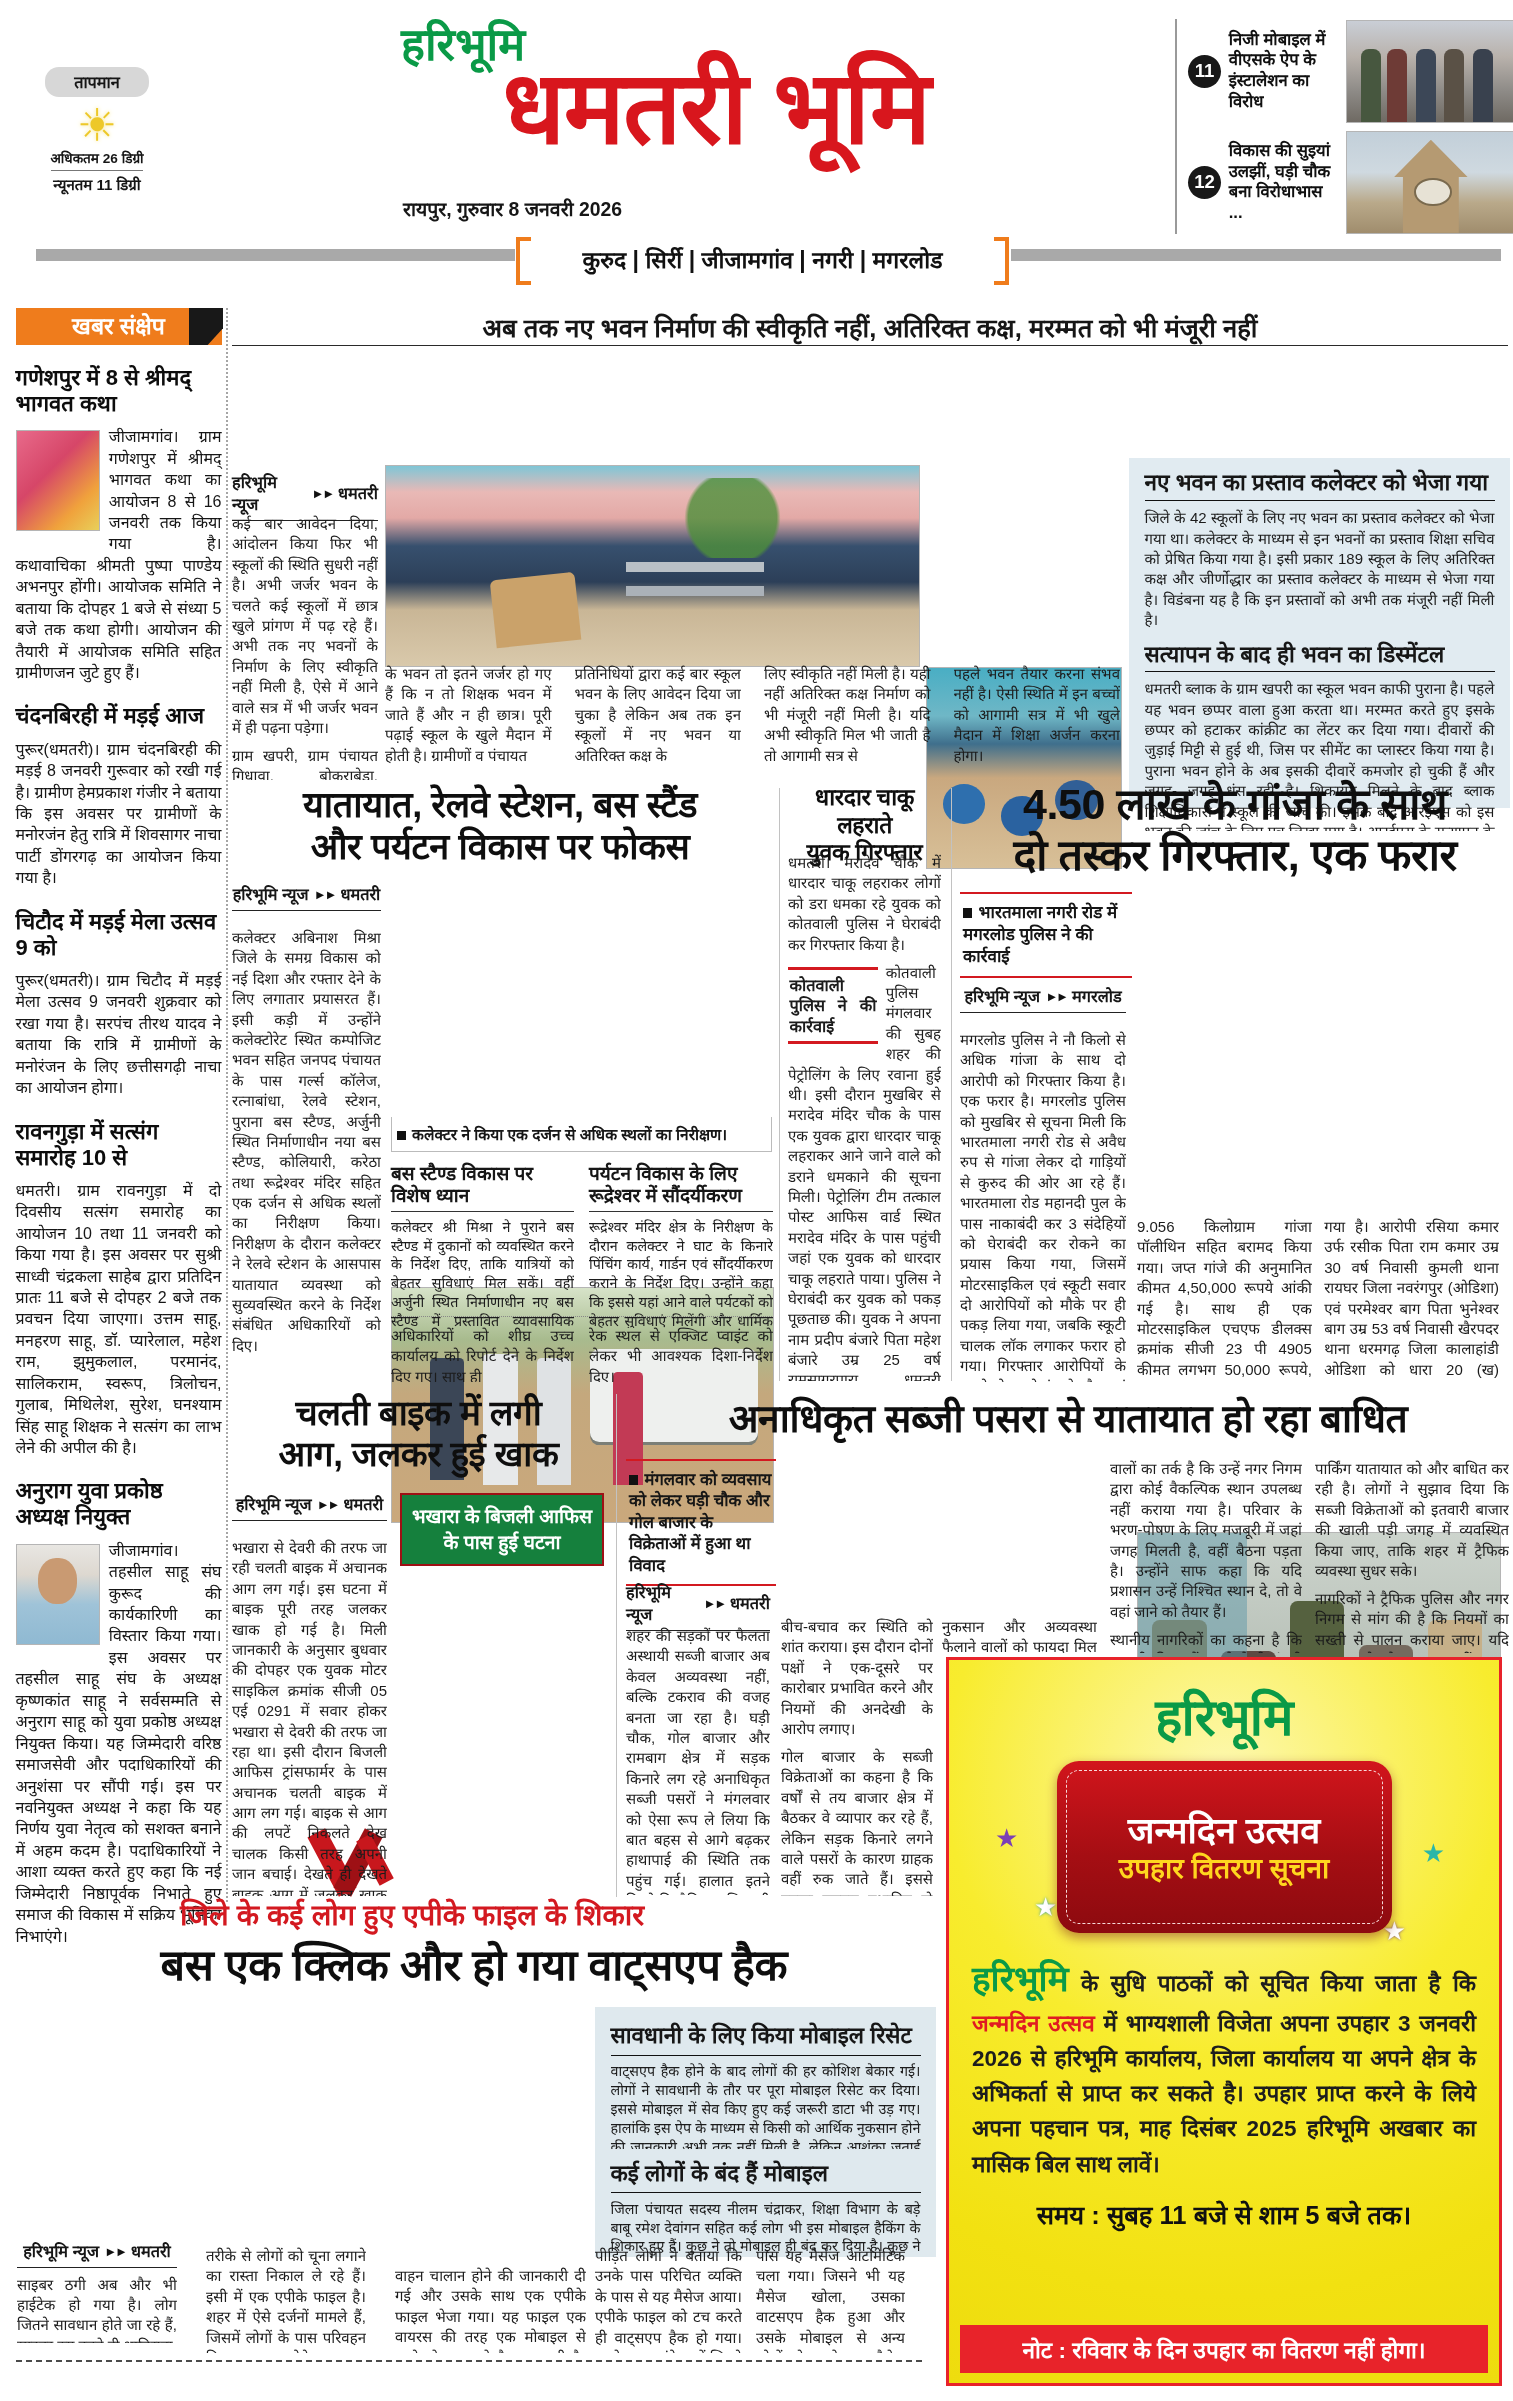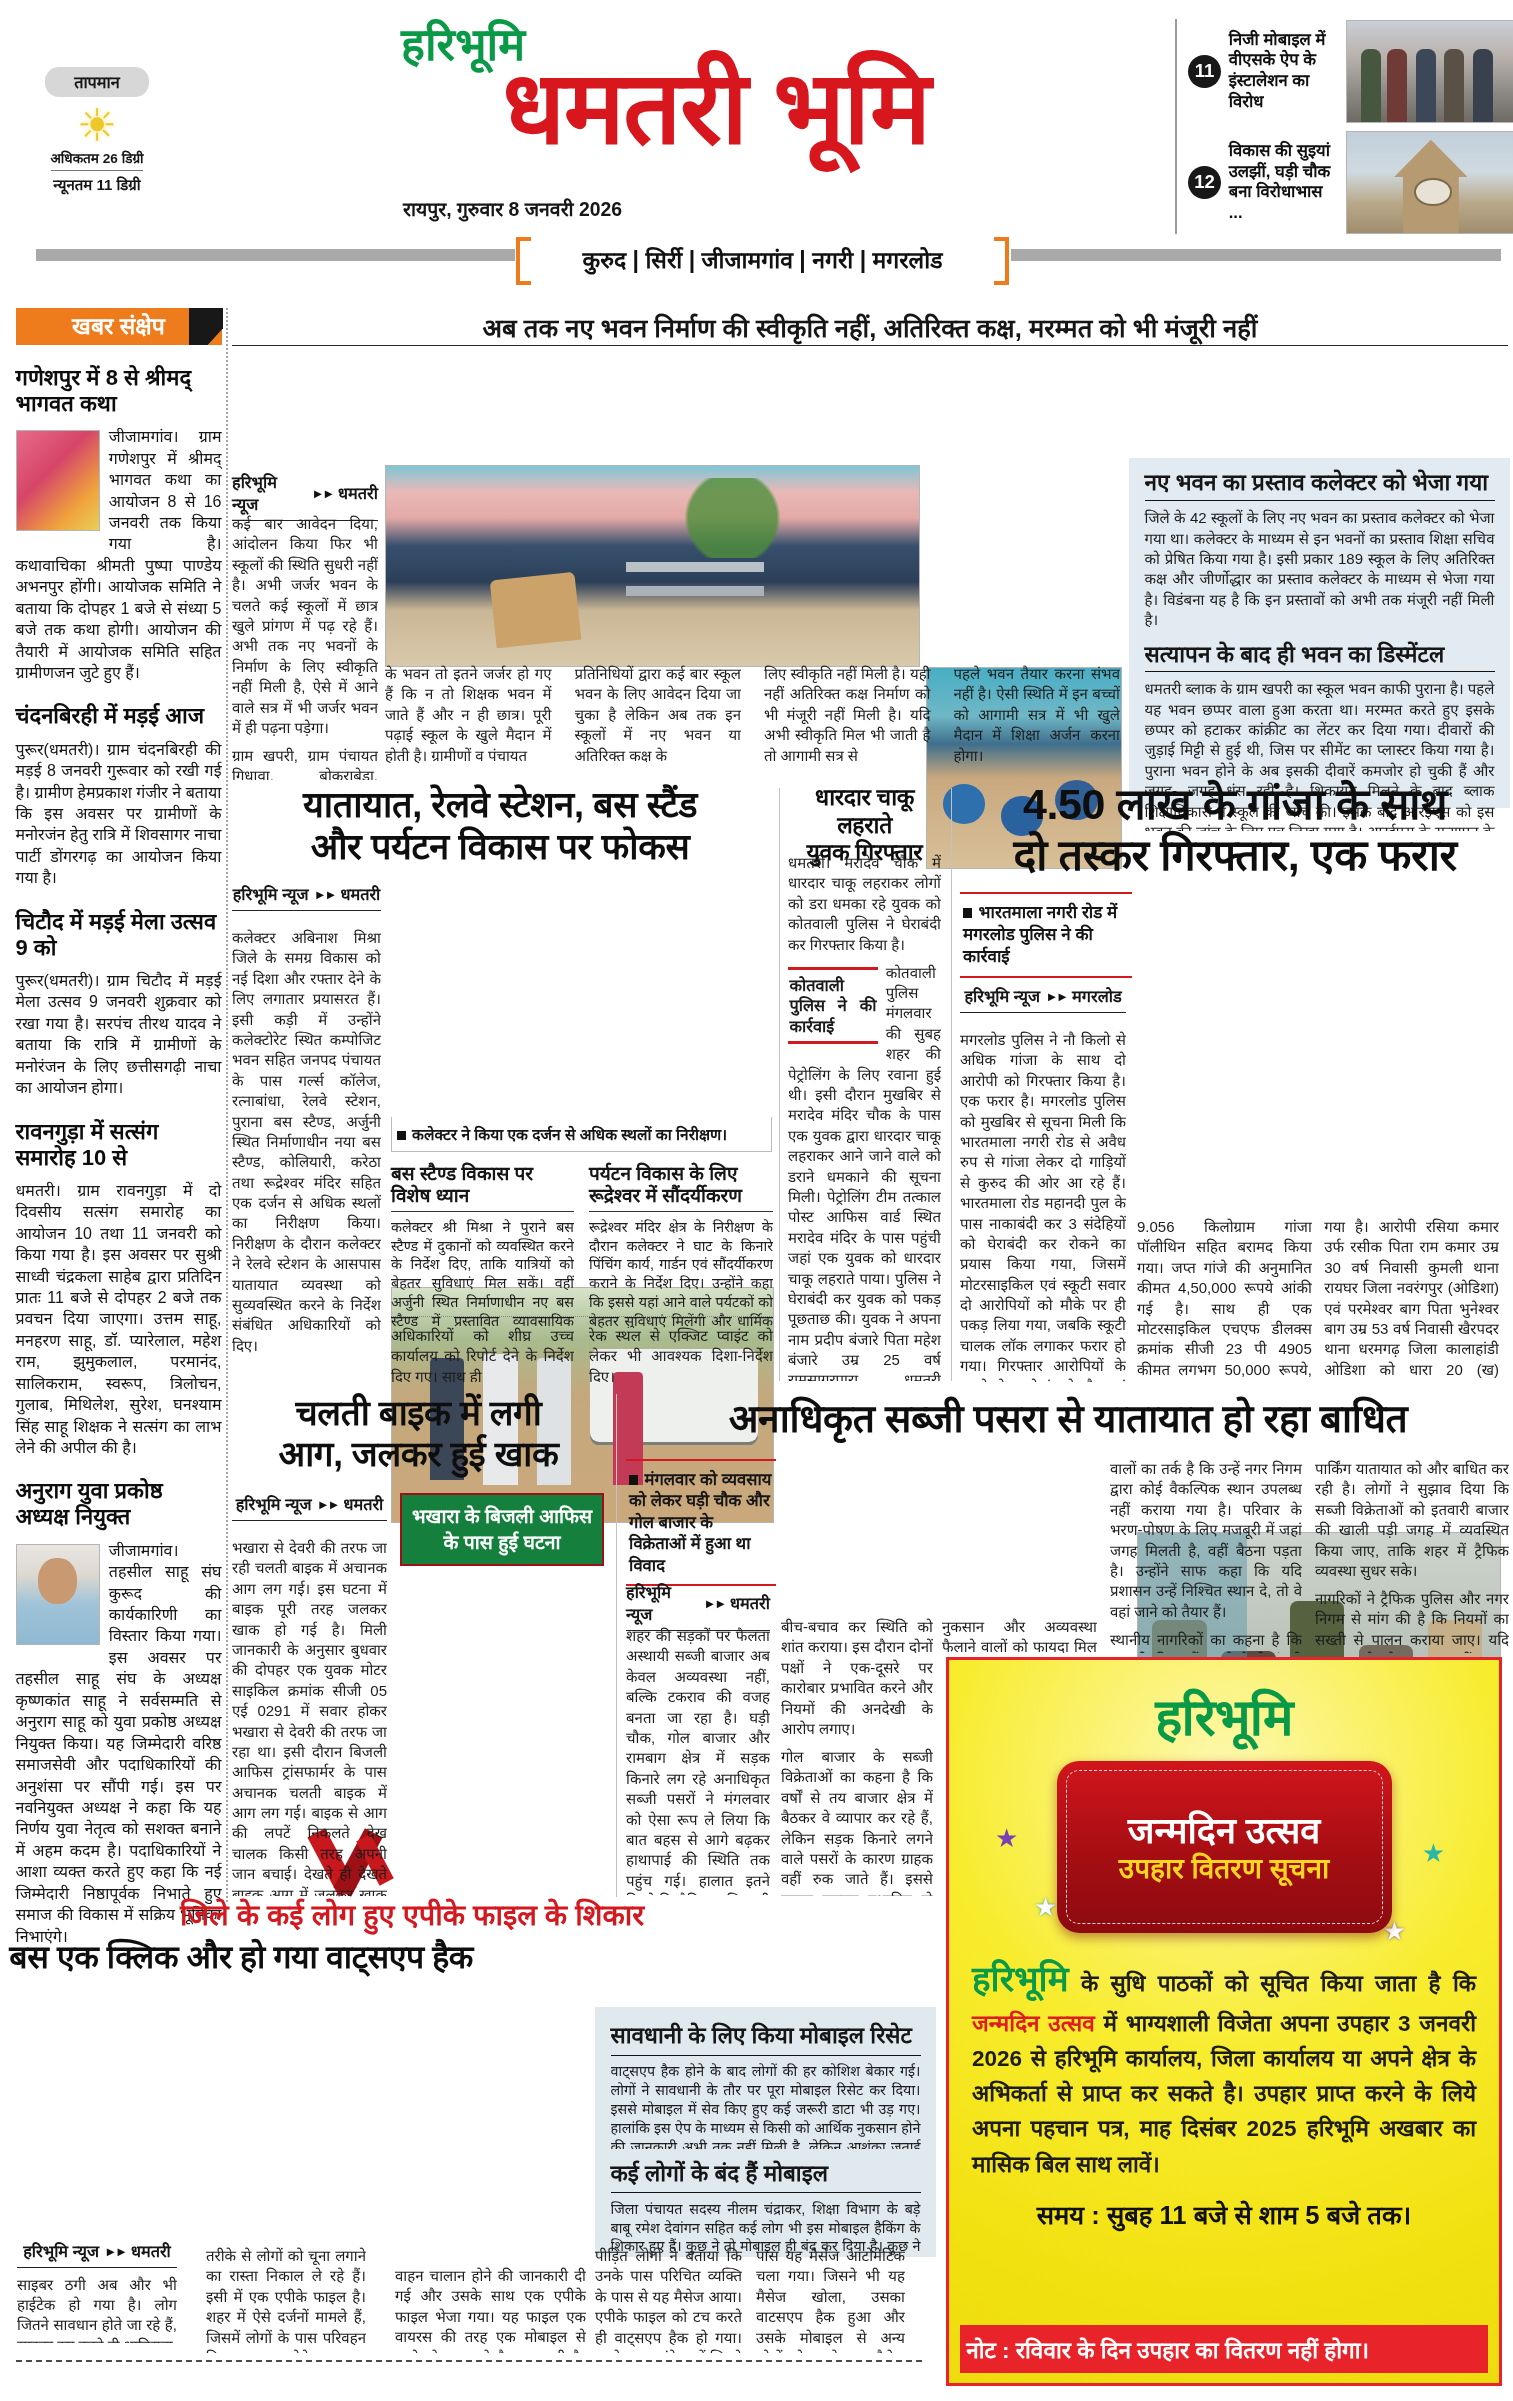--- a/index.html
+++ b/index.html
@@ -73,21 +73,21 @@
           background:linear-gradient(180deg,#d2151c 0%,#a50e13 55%,#8c0a0f 100%);
           outline:1.5px dashed #f6d9d9;outline-offset:-10px;
           display:flex;flex-direction:column;align-items:center;justify-content:center;box-shadow:0 4.6px 11px rgba(120,20,20,.45);}
   .ribbon .r1{color:#fff;font-weight:800;font-size:36px;line-height:1.2;}
   .ribbon .r2{color:#ffd61f;font-weight:800;font-size:28px;line-height:1.2;}
   .ad-body{margin:18.6px 23px 0 23px;font-size:22.5px;line-height:1.56;text-align:justify;font-weight:600;color:#1d1d1d;}
   .ad-body .lead-brand{color:#0a9a47;font-weight:800;font-size:35px;}
   .ad-body .hl{color:#e01b22;font-weight:800;}
   .ad-time{margin-top:15.5px;text-align:center;font-weight:800;font-size:25.6px;color:#101010;}
   .ad-note{position:absolute;left:11px;right:11px;bottom:10px;background:#e8232a;color:#fff;font-weight:800;
-           font-size:22.5px;text-align:left;padding:8.5px 6.2px;}
+           font-size:22.5px;text-align:center;padding:8.5px 6.2px;}
   .star{position:absolute;font-size:26px;}
   
   .vmark span{position:absolute;width:20px;height:67px;background:#c8171d;}
   .vmark .b1{left:14px;transform:rotate(-28deg);}
   .vmark .b2{left:40px;transform:rotate(28deg);background:#9e1015;}
   .vmark .b3{left:59px;top:6.2px;height:50px;width:15.5px;transform:rotate(-28deg);}
 </style>
 </head>
 <body>
 
@@ -324,21 +324,21 @@
   <div class="abs bt ovh" style="left:1110px;top:1459px;width:192px;height:194px;">
     <p>वालों का तर्क है कि उन्हें नगर निगम द्वारा कोई वैकल्पिक स्थान उपलब्ध नहीं कराया गया है। परिवार के भरण-पोषण के लिए मजबूरी में जहां जगह मिलती है, वहीं बैठना पड़ता है। उन्होंने साफ कहा कि यदि प्रशासन उन्हें निश्चित स्थान दे, तो वे वहां जाने को तैयार हैं।</p>
     <p>स्थानीय नागरिकों का कहना है कि धमतरी की सड़कें पहले से ही संकरी हैं। ऐसे में सड़क पर पसरा, ठेला और वाहनों की अव्यवस्थित</p>
   </div>
   <div class="abs bt ovh" style="left:1315px;top:1459px;width:194px;height:194px;">
     <p>पार्किंग यातायात को और बाधित कर रही है। लोगों ने सुझाव दिया कि सब्जी विक्रेताओं को इतवारी बाजार की खाली पड़ी जगह में व्यवस्थित किया जाए, ताकि शहर में ट्रैफिक व्यवस्था सुधर सके।</p>
     <p>नागरिकों ने ट्रैफिक पुलिस और नगर निगम से मांग की है कि नियमों का सख्ती से पालन कराया जाए। यदि  समय रहते ठोस कदम नहीं उठाए गए, तो छोटे विवाद बड़े हादसों का रूप ले सकते हैं।</p>
   </div>
 
   <div class="abs" style="left:180px;top:1894px;width:465px;font-weight:800;font-size:29px;color:#d31920;">जिले के कई लोग हुए एपीके फाइल के शिकार</div>
-  <div class="abs hd" style="left:9.3px;top:1934px;width:929px;font-size:32px;white-space:nowrap;">बस एक क्लिक और हो गया वाट्सएप हैक</div>
+  <div class="abs hd" style="left:9.3px;top:1934px;width:929px;font-size:43px;white-space:nowrap;text-align:center;">बस एक क्लिक और हो गया वाट्सएप हैक</div>
 
   <div class="abs bluebox" style="left:595px;top:2007px;width:310px;height:225px;">
     <h4>सावधानी के लिए किया मोबाइल रिसेट</h4>
     <div class="bts ovh" style="height:87px;">वाट्सएप हैक होने के बाद लोगों की हर कोशिश बेकार गई। लोगों ने सावधानी के तौर पर पूरा मोबाइल रिसेट कर दिया। इससे मोबाइल में सेव किए हुए कई जरूरी डाटा भी उड़ गए। हालांकि इस ऐप के माध्यम से किसी को आर्थिक नुकसान होने की जानकारी अभी तक नहीं मिली है, लेकिन आशंका जताई जा रही है कि यह साइबर ठगों की करतूत है।</div>
     <h4 style="margin-top:7.7px;">कई लोगों के बंद हैं मोबाइल</h4>
     <div class="bts ovh" style="height:57px;">जिला पंचायत सदस्य नीलम चंद्राकर, शिक्षा विभाग के बड़े बाबू रमेश देवांगन सहित कई लोग भी इस मोबाइल हैकिंग के शिकार हुए हैं। कुछ ने तो मोबाइल ही बंद कर दिया है। कुछ ने वाट्सएप रिइंस्टाल किया। अब वे अपने परिचितों को फोन लगाकर सूचना दे रहे हैं कि वे एपीके फाइल वाले मैसेज को न खोलें।</div>
   </div>
 
   <div class="abs" style="left:17px;top:2240px;width:160px;">
     <div class="byline">

